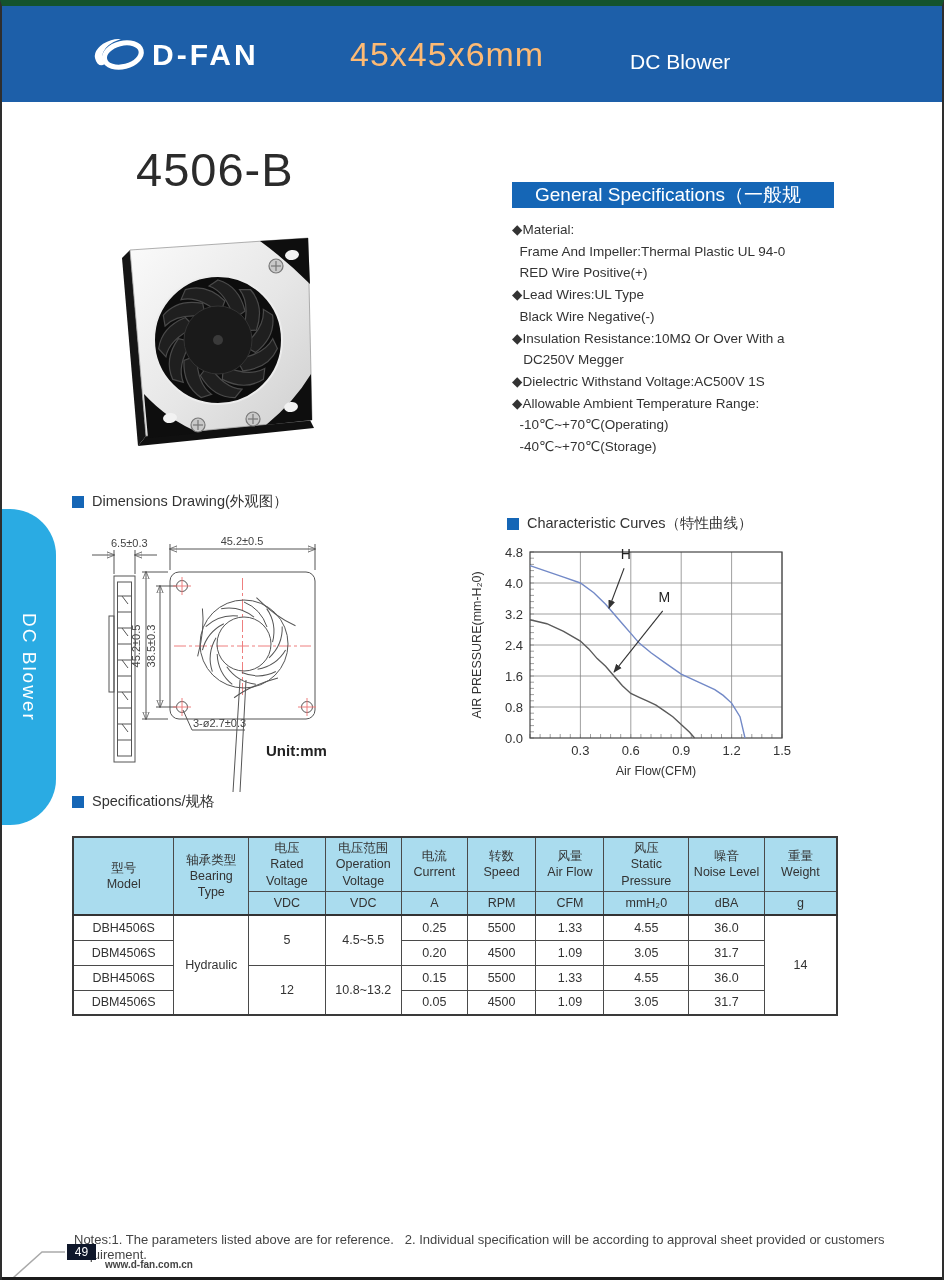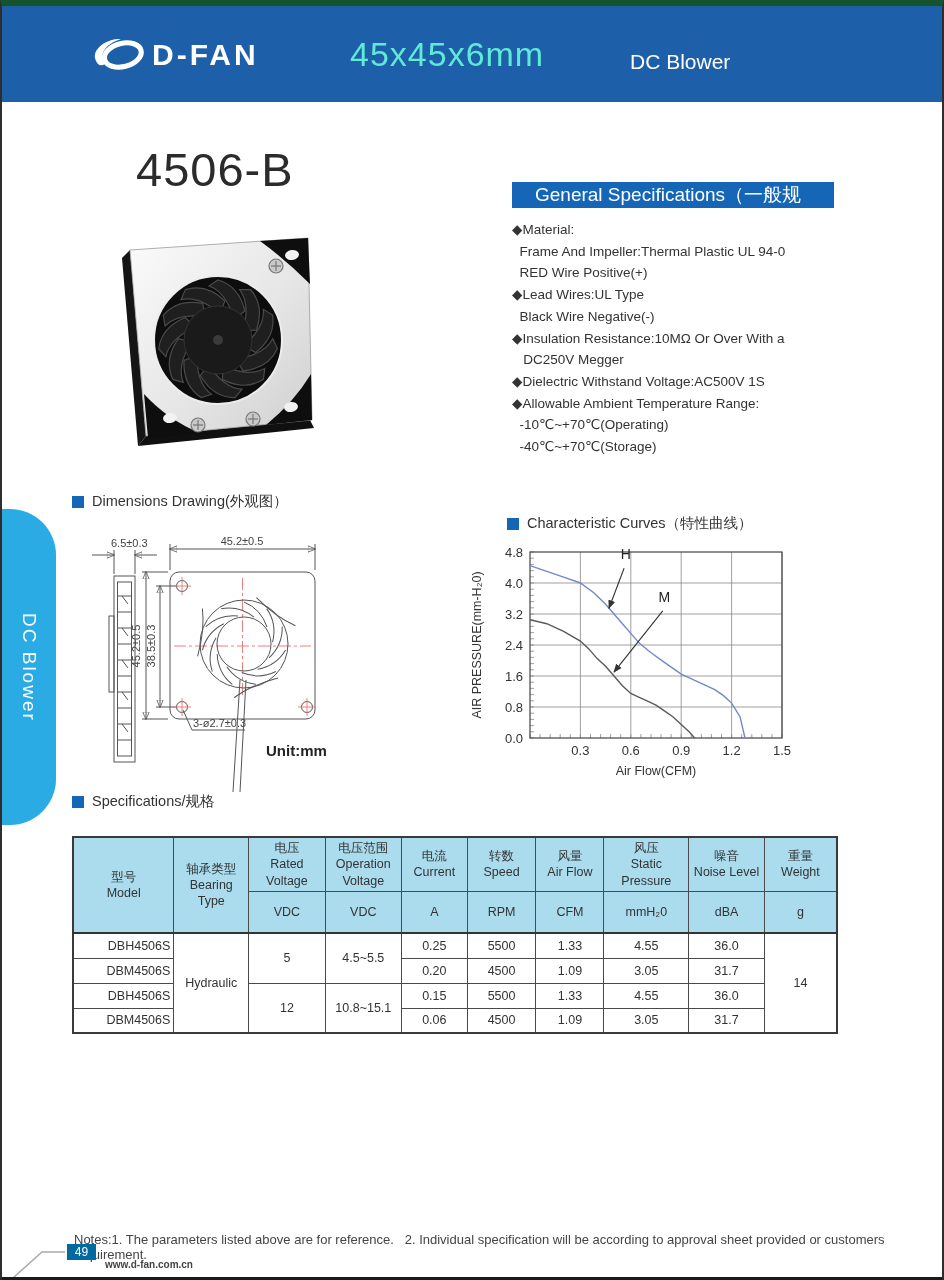--- a/index.html
+++ b/index.html
@@ -4,21 +4,21 @@
 <style>
   html,body{margin:0;padding:0;background:#777;}
   .page{position:relative;width:944px;height:1280px;margin:0 auto;background:#fff;
         border-left:2px solid #2e2e2e;border-right:2px solid #2e2e2e;border-top:6px solid #14532d;
         box-sizing:border-box;overflow:hidden;
         font-family:"Liberation Sans","DejaVu Sans",sans-serif;color:#333;}
   
   .topbar{position:absolute;left:0;top:0;width:100%;height:96px;background:#1d5fa9;}
   .logo{position:absolute;left:88px;top:28px;display:flex;align-items:center;gap:2px;}
   .logo-text{color:#fff;font-size:30px;font-weight:bold;letter-spacing:3px;}
-  .size-text{position:absolute;left:348px;top:29px;color:#5eead4;font-size:34px;font-weight:400;letter-spacing:1px;}
+  .size-text{position:absolute;left:348px;top:29px;color:#fdba74;font-size:34px;font-weight:400;letter-spacing:1px;}
   .cat-text{position:absolute;left:628px;top:44px;color:#fff;font-size:21px;}
   
   .side-tab{position:absolute;left:0;top:503px;width:54px;height:316px;background:#2aabe3;
             border-radius:0 46px 46px 0;display:flex;align-items:center;justify-content:center;}
   .side-tab span{writing-mode:vertical-rl;color:#fff;font-size:19px;letter-spacing:2px;}
   
   .model-title{position:absolute;left:134px;top:136px;font-size:47px;color:#2b2b2b;letter-spacing:1px;}
   .photo{position:absolute;left:96px;top:216px;}
   
   .gs-bar{position:absolute;left:510px;top:176px;width:322px;height:26px;background:#1566b6;
@@ -46,28 +46,28 @@
   .chart .al{font-size:14px;fill:#222;font-family:"Liberation Sans","DejaVu Sans",sans-serif;}
   .chart .axlab{font-size:12.5px;fill:#333;}
   
   .tablewrap{position:absolute;left:70px;top:830px;width:766px;}
   table.spec{width:100%;border-collapse:collapse;table-layout:fixed;font-size:12.5px;color:#333;}
   table.spec th,table.spec td{border:1px solid #4a4a4a;text-align:center;padding:2px 3px;
       white-space:pre-line;font-weight:normal;line-height:1.3;}
   table.spec{border:2px solid #3a3a3a;}
   table.spec thead th{background:#aadcee;}
   table.spec thead tr:first-child{height:52px;}
-  table.spec thead tr:last-child{height:42px;}
+  table.spec thead tr:last-child{height:24px;}
   table.spec thead tr:last-child th{border-bottom:2px solid #333;}
   table.spec thead th[rowspan="2"]{border-bottom:2px solid #333;}
   table.spec tbody tr{height:25px;}
-  table.spec tbody td:first-child{text-align:right;}
+  table.spec tbody td:first-child{text-align:center;}
   
   .notes{position:absolute;left:72px;top:1226px;width:860px;font-size:13px;color:#444;white-space:pre-wrap;}
-  .page-badge{position:absolute;left:65px;top:1238px;width:29px;height:16px;background:#0369a1;color:#fff;
+  .page-badge{position:absolute;left:65px;top:1238px;width:29px;height:16px;background:#0f172a;color:#fff;
               font-size:12px;display:flex;align-items:center;justify-content:center;}
   .site{position:absolute;left:103px;top:1253px;font-size:10px;color:#444;font-weight:bold;}
   .corner-line{position:absolute;left:0;top:1236px;}
   .bottombar{position:absolute;left:0;top:1271px;width:100%;height:9px;background:#1b1b1b;}
 </style>
 </head>
 <body>
 
 <div class="page">
 
@@ -406,30 +406,30 @@
             <td>DBM4506S</td>
             <td>0.20</td>
             <td>4500</td>
             <td>1.09</td>
             <td>3.05</td>
             <td>31.7</td>
           </tr>
           <tr>
             <td>DBH4506S</td>
             <td rowspan="2">12</td>
-            <td rowspan="2">10.8~15.1</td>
+            <td rowspan="2">10.8~13.2</td>
             <td>0.15</td>
             <td>5500</td>
             <td>1.33</td>
             <td>4.55</td>
             <td>36.0</td>
           </tr>
           <tr>
             <td>DBM4506S</td>
-            <td>0.06</td>
+            <td>0.05</td>
             <td>4500</td>
             <td>1.09</td>
             <td>3.05</td>
             <td>31.7</td>
           </tr>
         </tbody>
     </table>
   </div>
 
   <div class="notes">Notes:1. The parameters listed above are for reference.   2. Individual specification will be according to approval sheet provided or customers requirement.</div>

